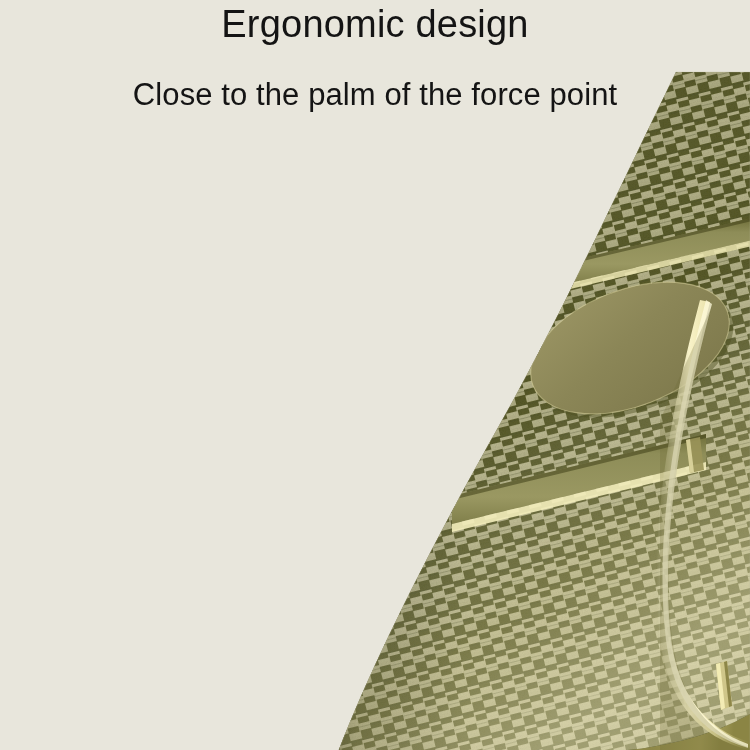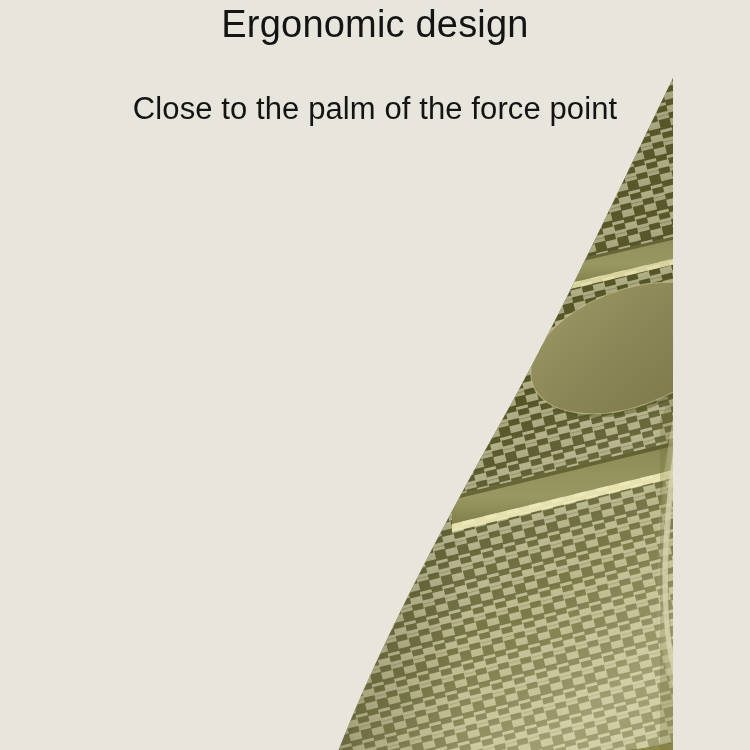--- a/index.html
+++ b/index.html
@@ -1,32 +1,32 @@
 <!DOCTYPE html>
 <html><head>
 <meta charset="utf-8">
 <style>
   html,body{margin:0;padding:0;}
   body{
     width:750px;height:750px;overflow:hidden;
     font-family:"Liberation Sans","DejaVu Sans",sans-serif;
     background:#e8e6dc;
   }
-  #stage{position:relative;width:673px;height:750px;overflow:hidden;background:#e8e6dc;}
+  #stage{position:relative;width:750px;height:750px;overflow:hidden;background:#e8e6dc;}
 
   
   .title{
     position:absolute;left:0;top:2px;width:750px;
     text-align:center;
     font-size:38px;line-height:44px;font-weight:400;
     color:#141414;letter-spacing:.2px;
     z-index:30;white-space:nowrap;
   }
   .subtitle{
-    position:absolute;left:0;top:90px;width:750px;
+    position:absolute;left:0;top:76px;width:750px;
     text-align:center;
     font-size:31px;line-height:38px;font-weight:400;
     color:#141414;letter-spacing:.1px;
     z-index:30;white-space:nowrap;
   }
 
   
   #product{position:absolute;left:0;top:0;width:750px;height:750px;z-index:10;}
   #product svg{display:block;width:750px;height:750px;}
 </style>

